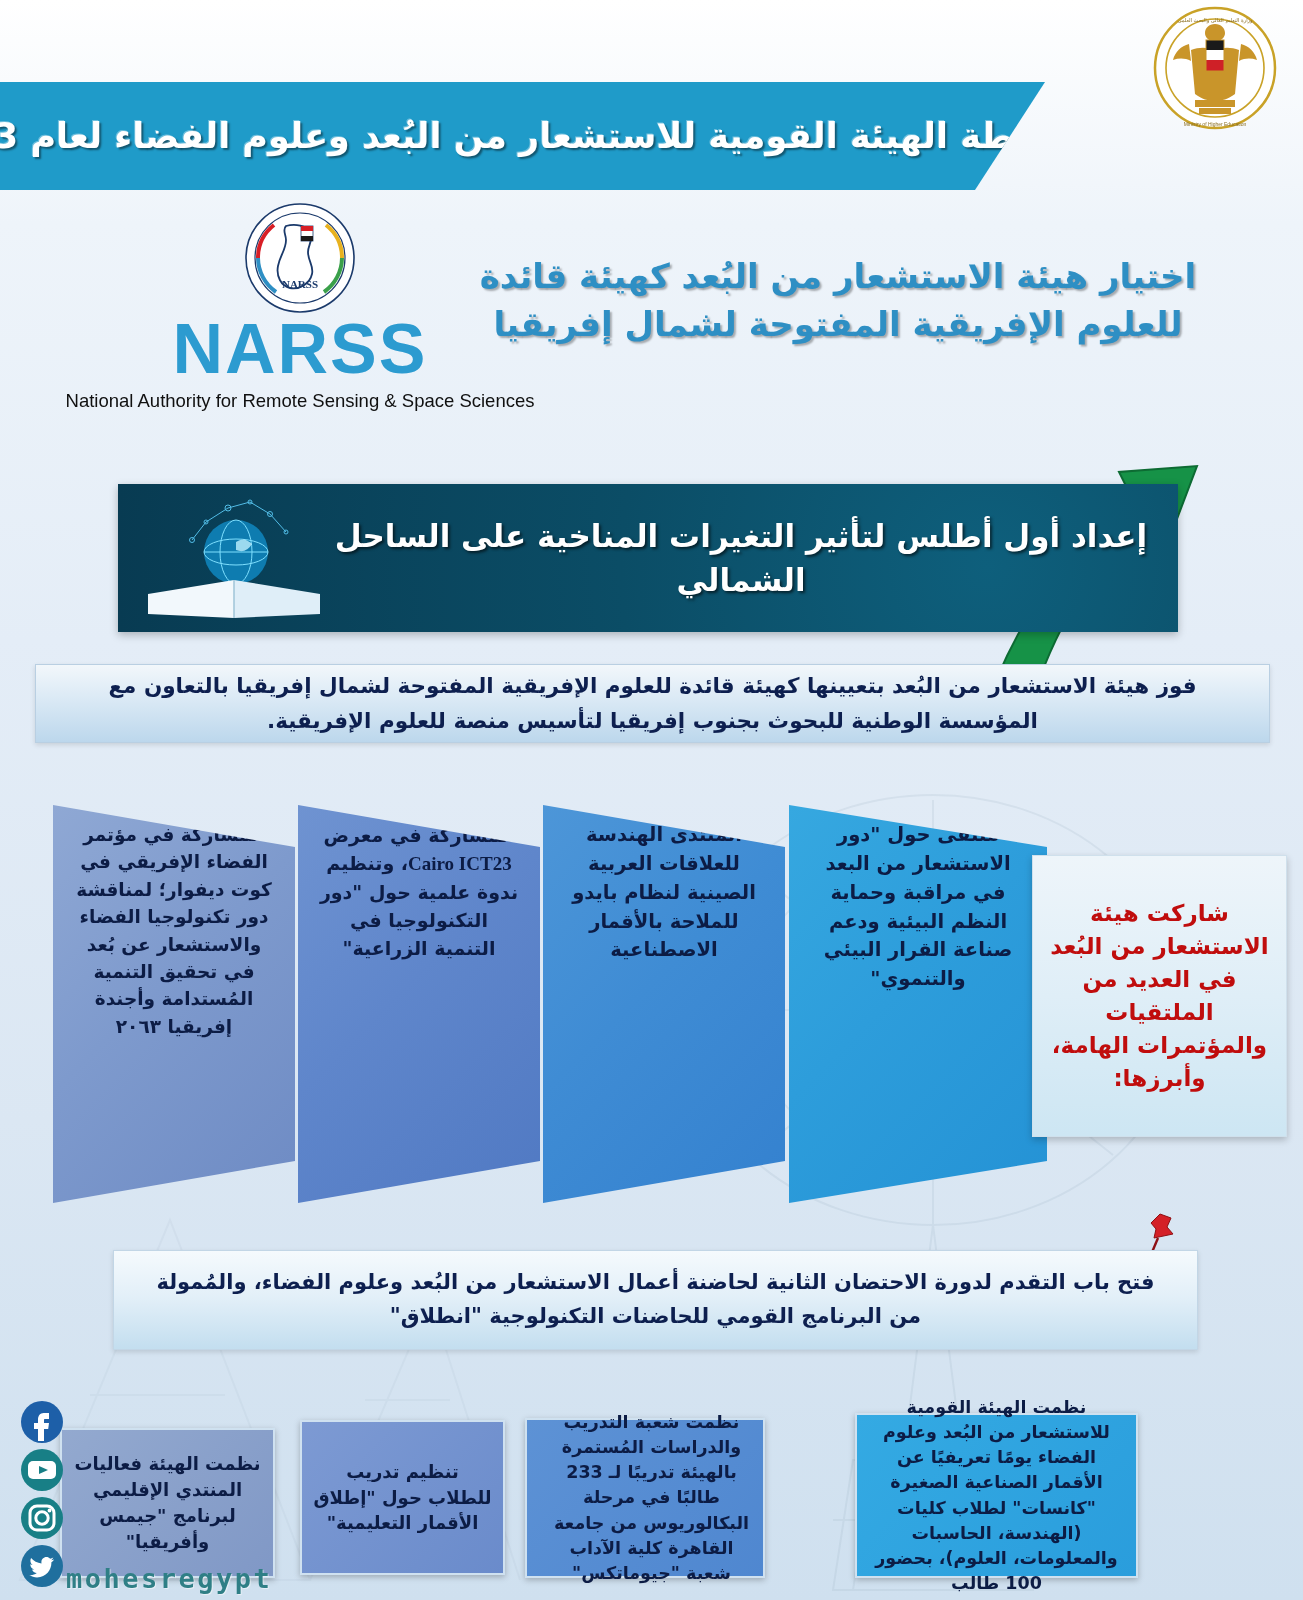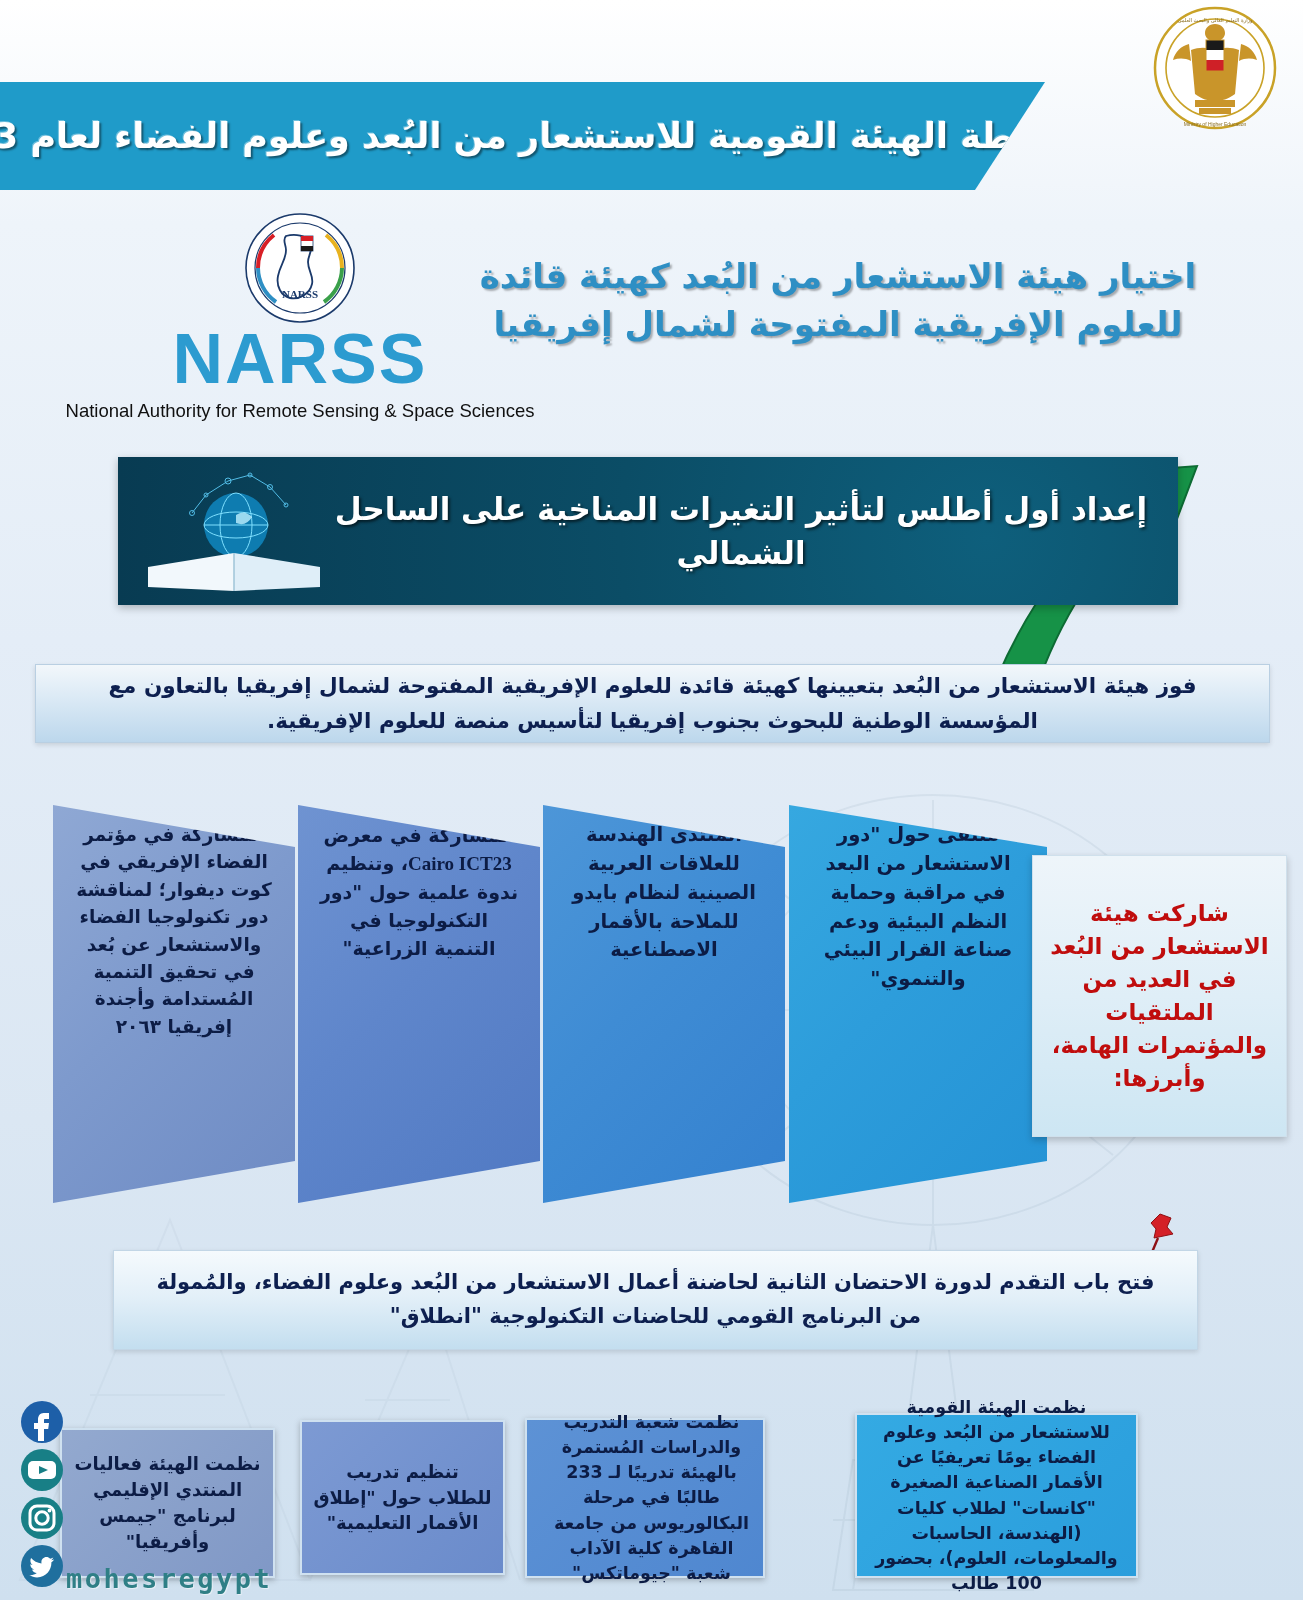--- a/index.html
+++ b/index.html
@@ -53,21 +53,21 @@
     background: #122f69;
     border-radius: 34px 0 0 34px;
     display: flex; align-items: center; justify-content: center;
     text-align: center;
   }
   .press-pill span {
     color: #f2cf7a; font-size: 15.5px; font-weight: 700; line-height: 1.42;
   }
 
   
-  .narss-block { position: absolute; left: 35px; top: 212px; width: 530px; text-align: center; }
+  .narss-block { position: absolute; left: 35px; top: 202px; width: 530px; text-align: center; }
   .narss-logo { width: 112px; height: 112px; margin: 0 auto; display:block; }
   .narss-word {
     font-size: 70px; font-weight: 700; color: #2c9bd0; letter-spacing: 2px;
     line-height: .95; margin-top: 2px; font-family: "Liberation Sans", sans-serif;
   }
   .narss-sub {
     font-size: 18.5px; font-weight: 400; color: #101010; margin-top: 7px;
     font-family: "Liberation Sans", sans-serif; direction: ltr;
   }
 
@@ -77,21 +77,21 @@
     text-align: center; color: #2e8fc4;
     font-size: 34px; font-weight: 700; line-height: 1.42;
     text-shadow: 2px 2px 2px rgba(0,0,0,.30);
   }
 
   
   .green-arrow { position: absolute; left: 1; right: 92px; top: 428px; width: 220px; height: 260px; }
 
   
   .teal-banner {
-    position: absolute; left: 118px; top: 457px;
+    position: absolute; left: 118px; top: 484px;
     width: 1060px; height: 148px;
     background: radial-gradient(circle at 82% 55%, #0e5f7c 0%, #0b4d66 42%, #083b52 100%);
     display: flex; align-items: center;
     box-shadow: 0 3px 8px rgba(0,0,0,.25);
   }
   .teal-text {
     flex: 1; text-align: center; color: #ffffff;
     font-size: 31px; font-weight: 700; line-height: 1.42;
     text-shadow: 2px 2px 3px rgba(0,0,0,.6);
     padding-right: 26px;

